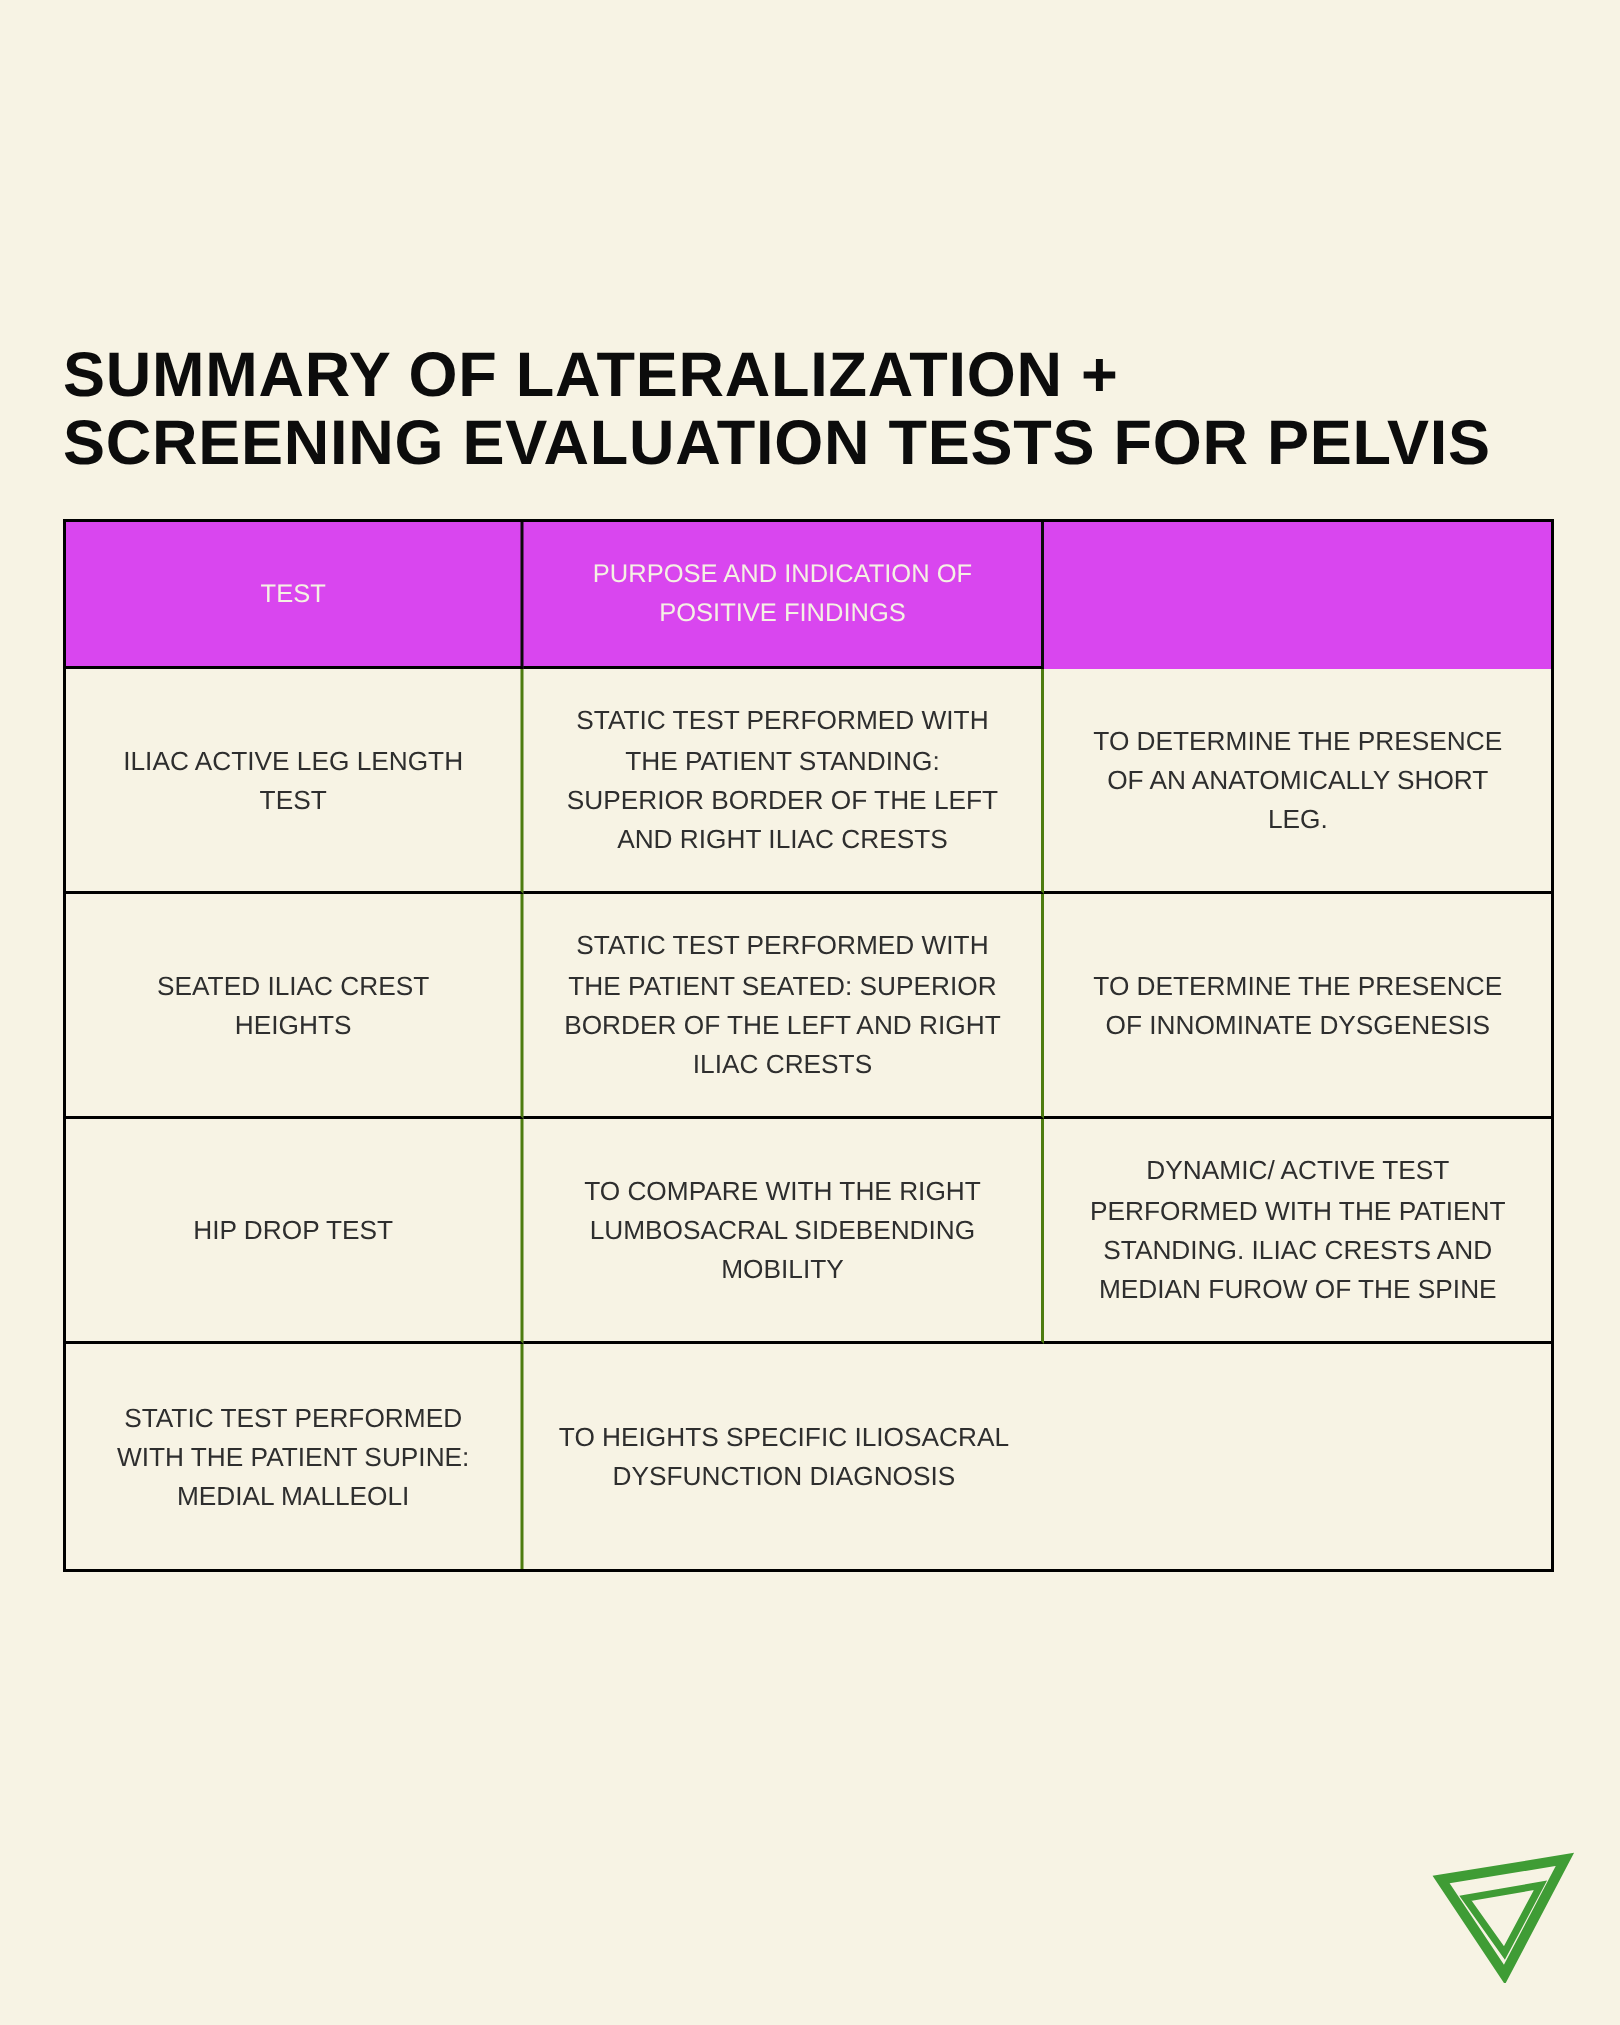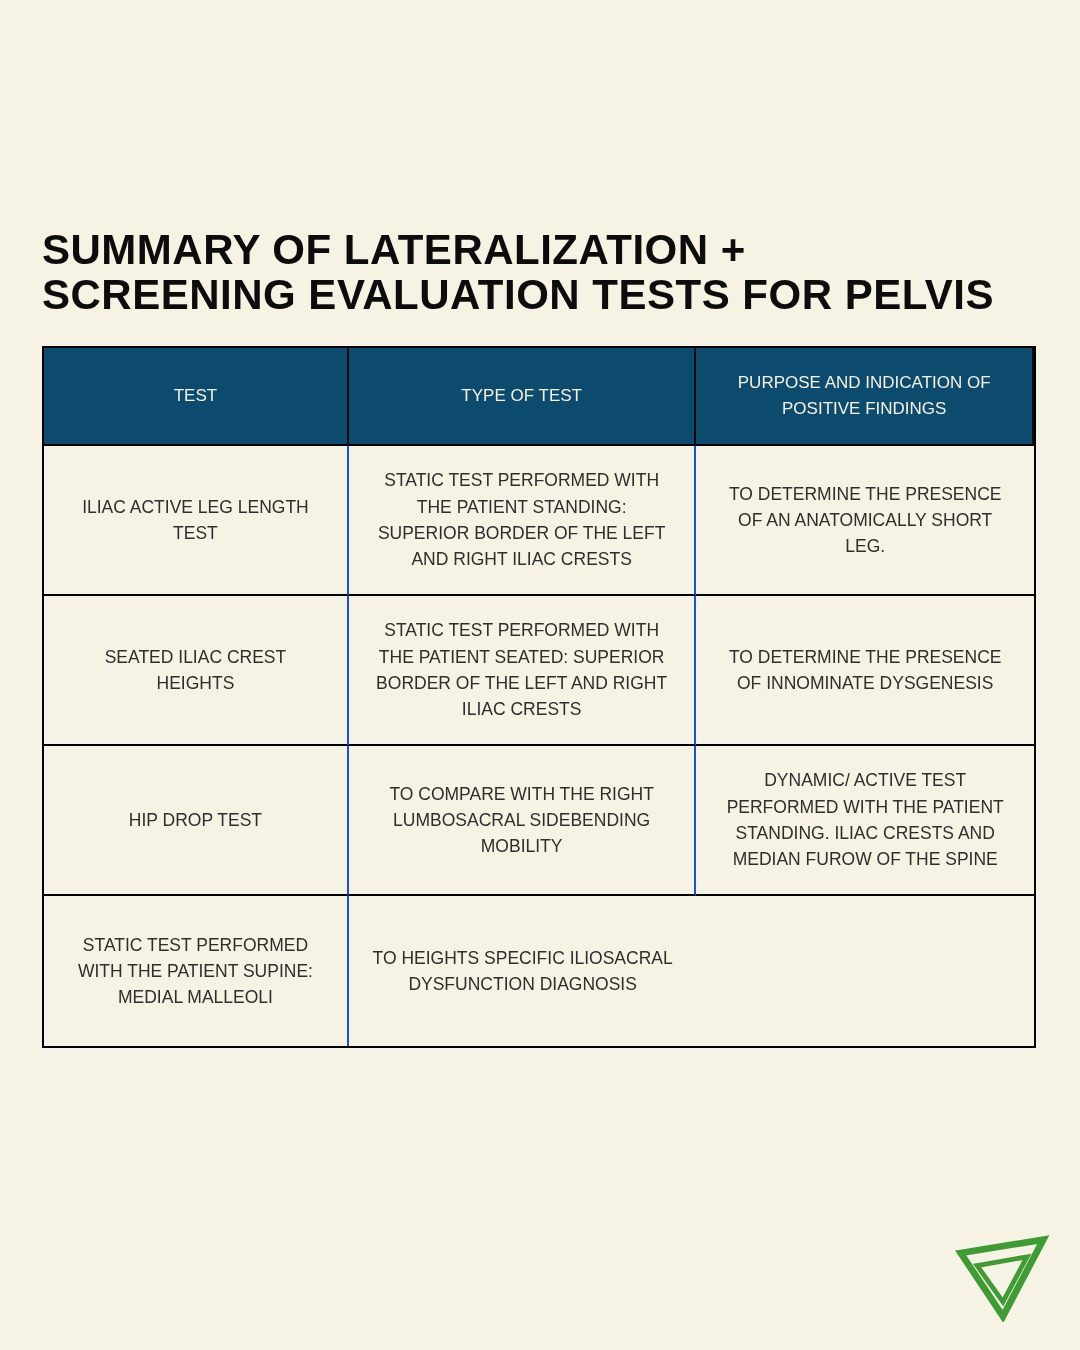--- a/index.html
+++ b/index.html
@@ -31,41 +31,41 @@
   }
   .table {
     margin-top: 28px;
     border: 2px solid #000;
   }
   .trow {
     display: grid;
     grid-template-columns: 30.8% 35.1% auto;
   }
   .cell {
-    border-right: 2px solid #1d4ed8;
+    border-right: 2px solid #4d7c0f;
     border-bottom: 2px solid #000;
     display: flex;
     align-items: center;
     justify-content: center;
     text-align: center;
     padding: 18px 22px;
     box-sizing: border-box;
     font-size: 17.5px;
     line-height: 1.5;
     color: #2e2e2e;
     min-height: 150px;
   }
   .trow .cell:last-child {
     border-right: none;
   }
   .trow:last-child .cell {
     border-bottom: none;
   }
   .trow.header {
-    background: #0c4a6e;
+    background: #d946ef;
   }
   .trow.header .cell {
     color: #f5f1e3;
     border-right: 2px solid #0a0a0a;
     border-bottom: 2px solid #000;
     min-height: 98px;
     font-size: 17px;
   }
   .logo {
     position: absolute;
@@ -82,21 +82,20 @@
 
   <div class="title">
     <div>SUMMARY OF LATERALIZATION +</div>
     <div>SCREENING EVALUATION TESTS FOR PELVIS</div>
   </div>
 
   <div class="table">
 
     <div class="trow header">
       <div class="cell">TEST</div>
-      <div class="cell">TYPE OF TEST</div>
       <div class="cell">PURPOSE AND INDICATION OF POSITIVE FINDINGS</div>
     </div>
 
     <div class="trow">
       <div class="cell">ILIAC ACTIVE LEG LENGTH TEST</div>
       <div class="cell">STATIC TEST PERFORMED WITH THE PATIENT STANDING: SUPERIOR BORDER OF THE LEFT AND RIGHT ILIAC CRESTS</div>
       <div class="cell">TO DETERMINE THE PRESENCE OF AN ANATOMICALLY SHORT LEG.</div>
     </div>
 
     <div class="trow">

